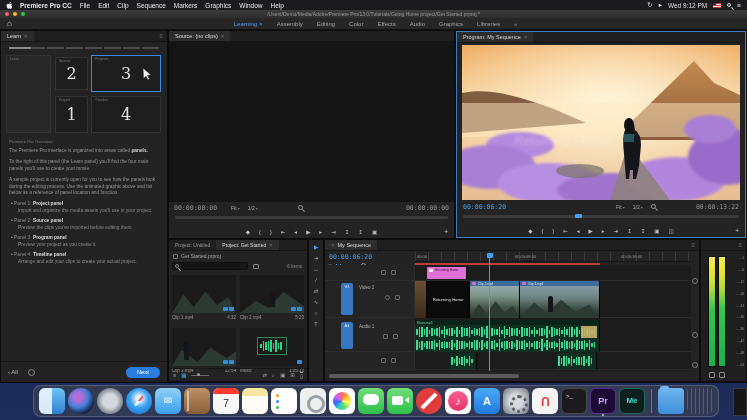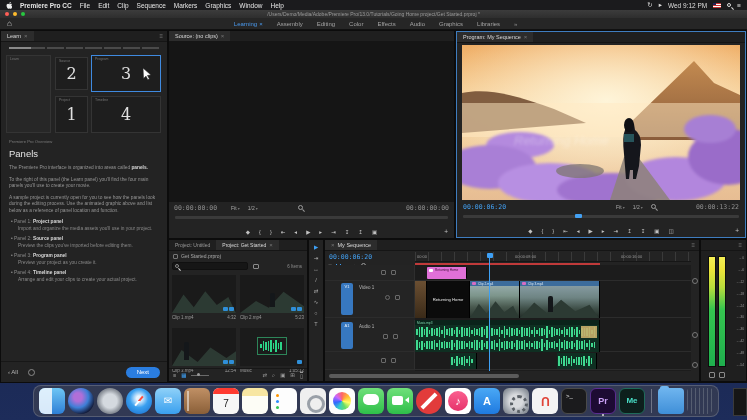--- a/index.html
+++ b/index.html
@@ -255,21 +255,20 @@
           <span class="bl">Project</span>
             <span class="num">1</span>
         </div>
         <div class="dbox" style="left:90px;top:65px;width:70px;height:37px">
           <span class="bl">Timeline</span>
             <span class="num">4</span>
         </div>
 
         <div class="ltext">
           <div class="kick">Premiere Pro Overview</div>
-          <h1>Panels</h1>
           <p><span>The Premiere Pro interface is organized into areas called</span> <b>panels.</b></p>
           <p>To the right of this panel (the Learn panel) you'll find the four main panels you'll use to create your movie.</p>
           <p>A sample project is currently open for you to see how the panels look during the editing process. Use the animated graphic above and list below as a reference of panel location and function.</p>
           <div class="lb"><span class="pfx">Panel 1:</span> <b>Project panel</b><div class="bdesc">Import and organize the media assets you'll use in your project.</div></div>
           <div class="lb"><span class="pfx">Panel 2:</span> <b>Source panel</b><div class="bdesc">Preview the clips you've imported before editing them.</div></div>
           <div class="lb"><span class="pfx">Panel 3:</span> <b>Program panel</b><div class="bdesc">Preview your project as you create it.</div></div>
           <div class="lb"><span class="pfx">Panel 4:</span> <b>Timeline panel</b><div class="bdesc">Arrange and edit your clips to create your actual project.</div></div>
         </div>
 
         <div class="lfoot">

